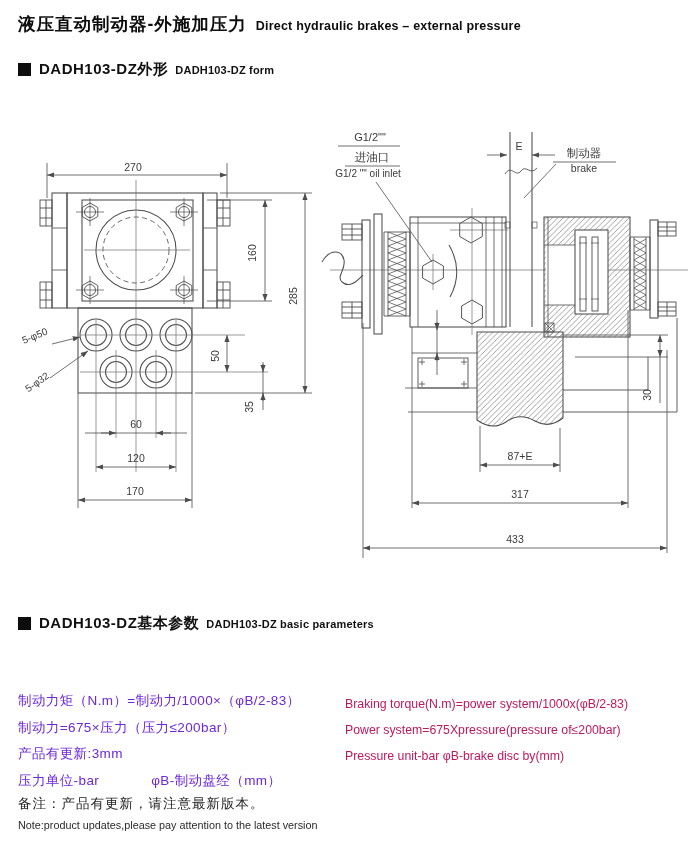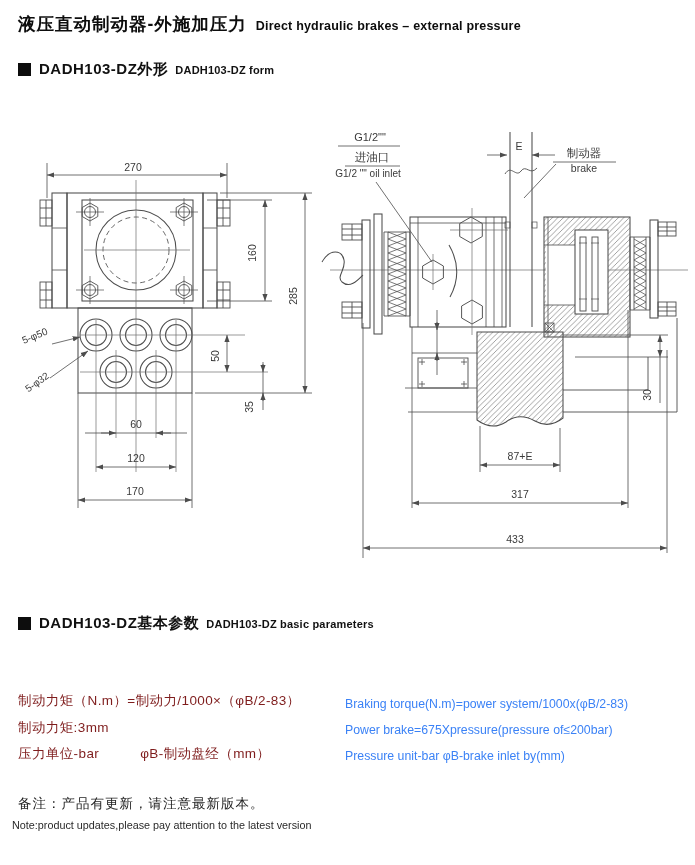--- a/index.html
+++ b/index.html
@@ -9,27 +9,27 @@
   .title .zh{font-size:17.5px;font-weight:bold;letter-spacing:1px;color:#0d0d0d;}
   .title .en{font-size:12.5px;font-weight:bold;margin-left:9px;color:#0d0d0d;letter-spacing:.2px;}
   .sech{position:absolute;left:18px;white-space:nowrap;display:flex;align-items:center;}
   .sech .sq{width:13px;height:13px;background:#0d0d0d;display:inline-block;margin-right:8px;flex:0 0 auto;}
   .sech .zh{font-size:15px;font-weight:bold;letter-spacing:.5px;}
   .sech .en{font-size:11px;font-weight:bold;margin-left:7px;letter-spacing:.2px;}
   #sec-form{top:60px;}
   #sec-params{top:614px;}
   .drawing{position:absolute;top:110px;left:0;}
   svg text{font-family:"Liberation Sans",sans-serif;fill:#3a3a3a;}
-  .params-zh{position:absolute;left:18px;top:688px;font-size:13.5px;color:#7f1d1d;
+  .params-zh{position:absolute;left:18px;top:688px;font-size:13.5px;color:#6d28d9;
              line-height:26.5px;letter-spacing:.4px;white-space:nowrap;}
-  .params-en{position:absolute;left:345px;top:691px;font-size:12.3px;color:#3b82f6;
+  .params-en{position:absolute;left:345px;top:691px;font-size:12.3px;color:#be185d;
              line-height:26.2px;white-space:nowrap;}
-  .row4b{margin-left:41px;}
+  .row4b{margin-left:52px;}
   .note-zh{position:absolute;left:18px;top:795px;font-size:13.5px;color:#1f1f1f;letter-spacing:1px;white-space:nowrap;}
-  .note-en{position:absolute;left:12px;top:819px;font-size:10.8px;color:#2a2a2a;white-space:nowrap;}
+  .note-en{position:absolute;left:18px;top:819px;font-size:10.8px;color:#2a2a2a;white-space:nowrap;}
 </style>
 </head>
 <body>
 
 <div class="page">
 
   <div class="title">
     <span class="zh">液压直动制动器-外施加压力</span><span class="en">Direct hydraulic brakes – external pressure</span>
   </div>
 
@@ -240,26 +240,27 @@
   </svg>
 
   <div class="sech" id="sec-params">
     <span class="sq"></span>
     <span class="zh">DADH103-DZ基本参数</span>
     <span class="en">DADH103-DZ basic parameters</span>
   </div>
 
   <div class="params-zh">
     <div>制动力矩（N.m）=制动力/1000×（φB/2-83）</div>
-    <div>制动力矩:3mm</div>
+    <div>制动力=675×压力（压力≤200bar）</div>
+    <div>产品有更新:3mm</div>
     <div><span>压力单位-bar</span><span class="row4b">φB-制动盘经（mm）</span></div>
   </div>
 
   <div class="params-en">
     <div>Braking torque(N.m)=power system/1000x(φB/2-83)</div>
-    <div>Power brake=675Xpressure(pressure of≤200bar)</div>
-    <div>Pressure unit-bar φB-brake inlet by(mm)</div>
+    <div>Power system=675Xpressure(pressure of≤200bar)</div>
+    <div>Pressure unit-bar φB-brake disc by(mm)</div>
   </div>
 
   <div class="note-zh">备注：产品有更新，请注意最新版本。</div>
   <div class="note-en">Note:product updates,please pay attention to the latest version</div>
 
 </div>
 
 </body></html>

